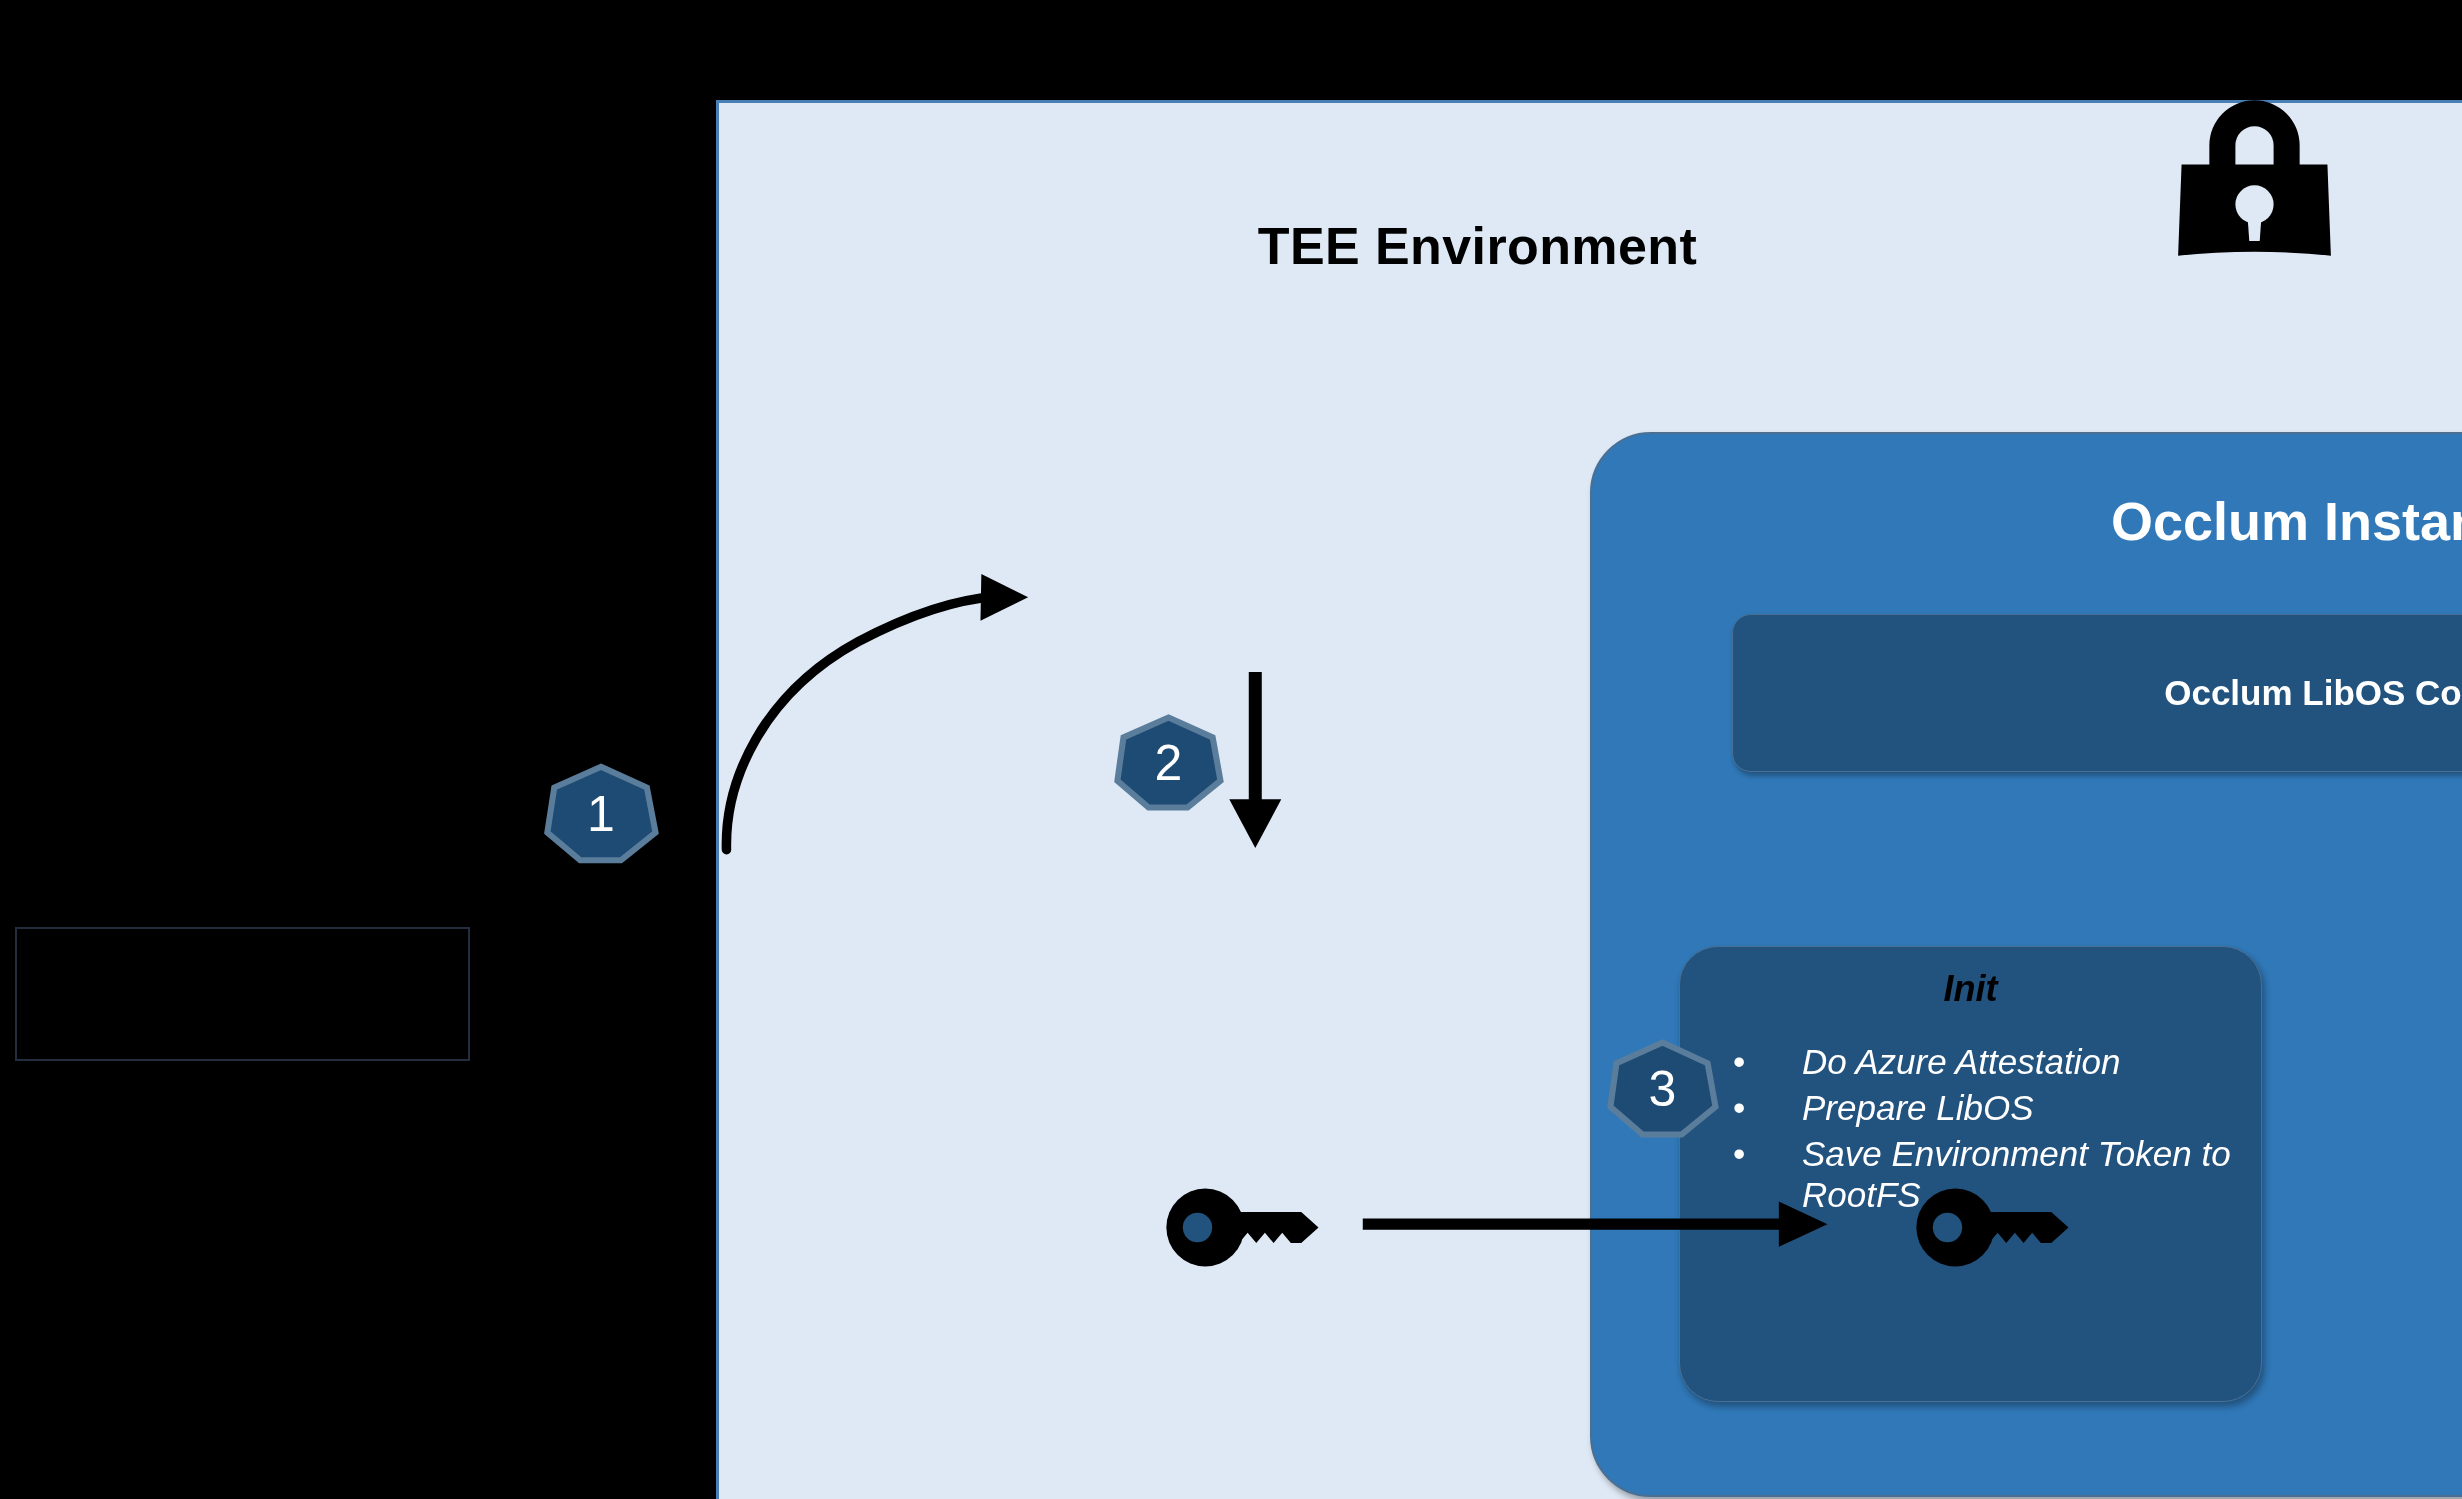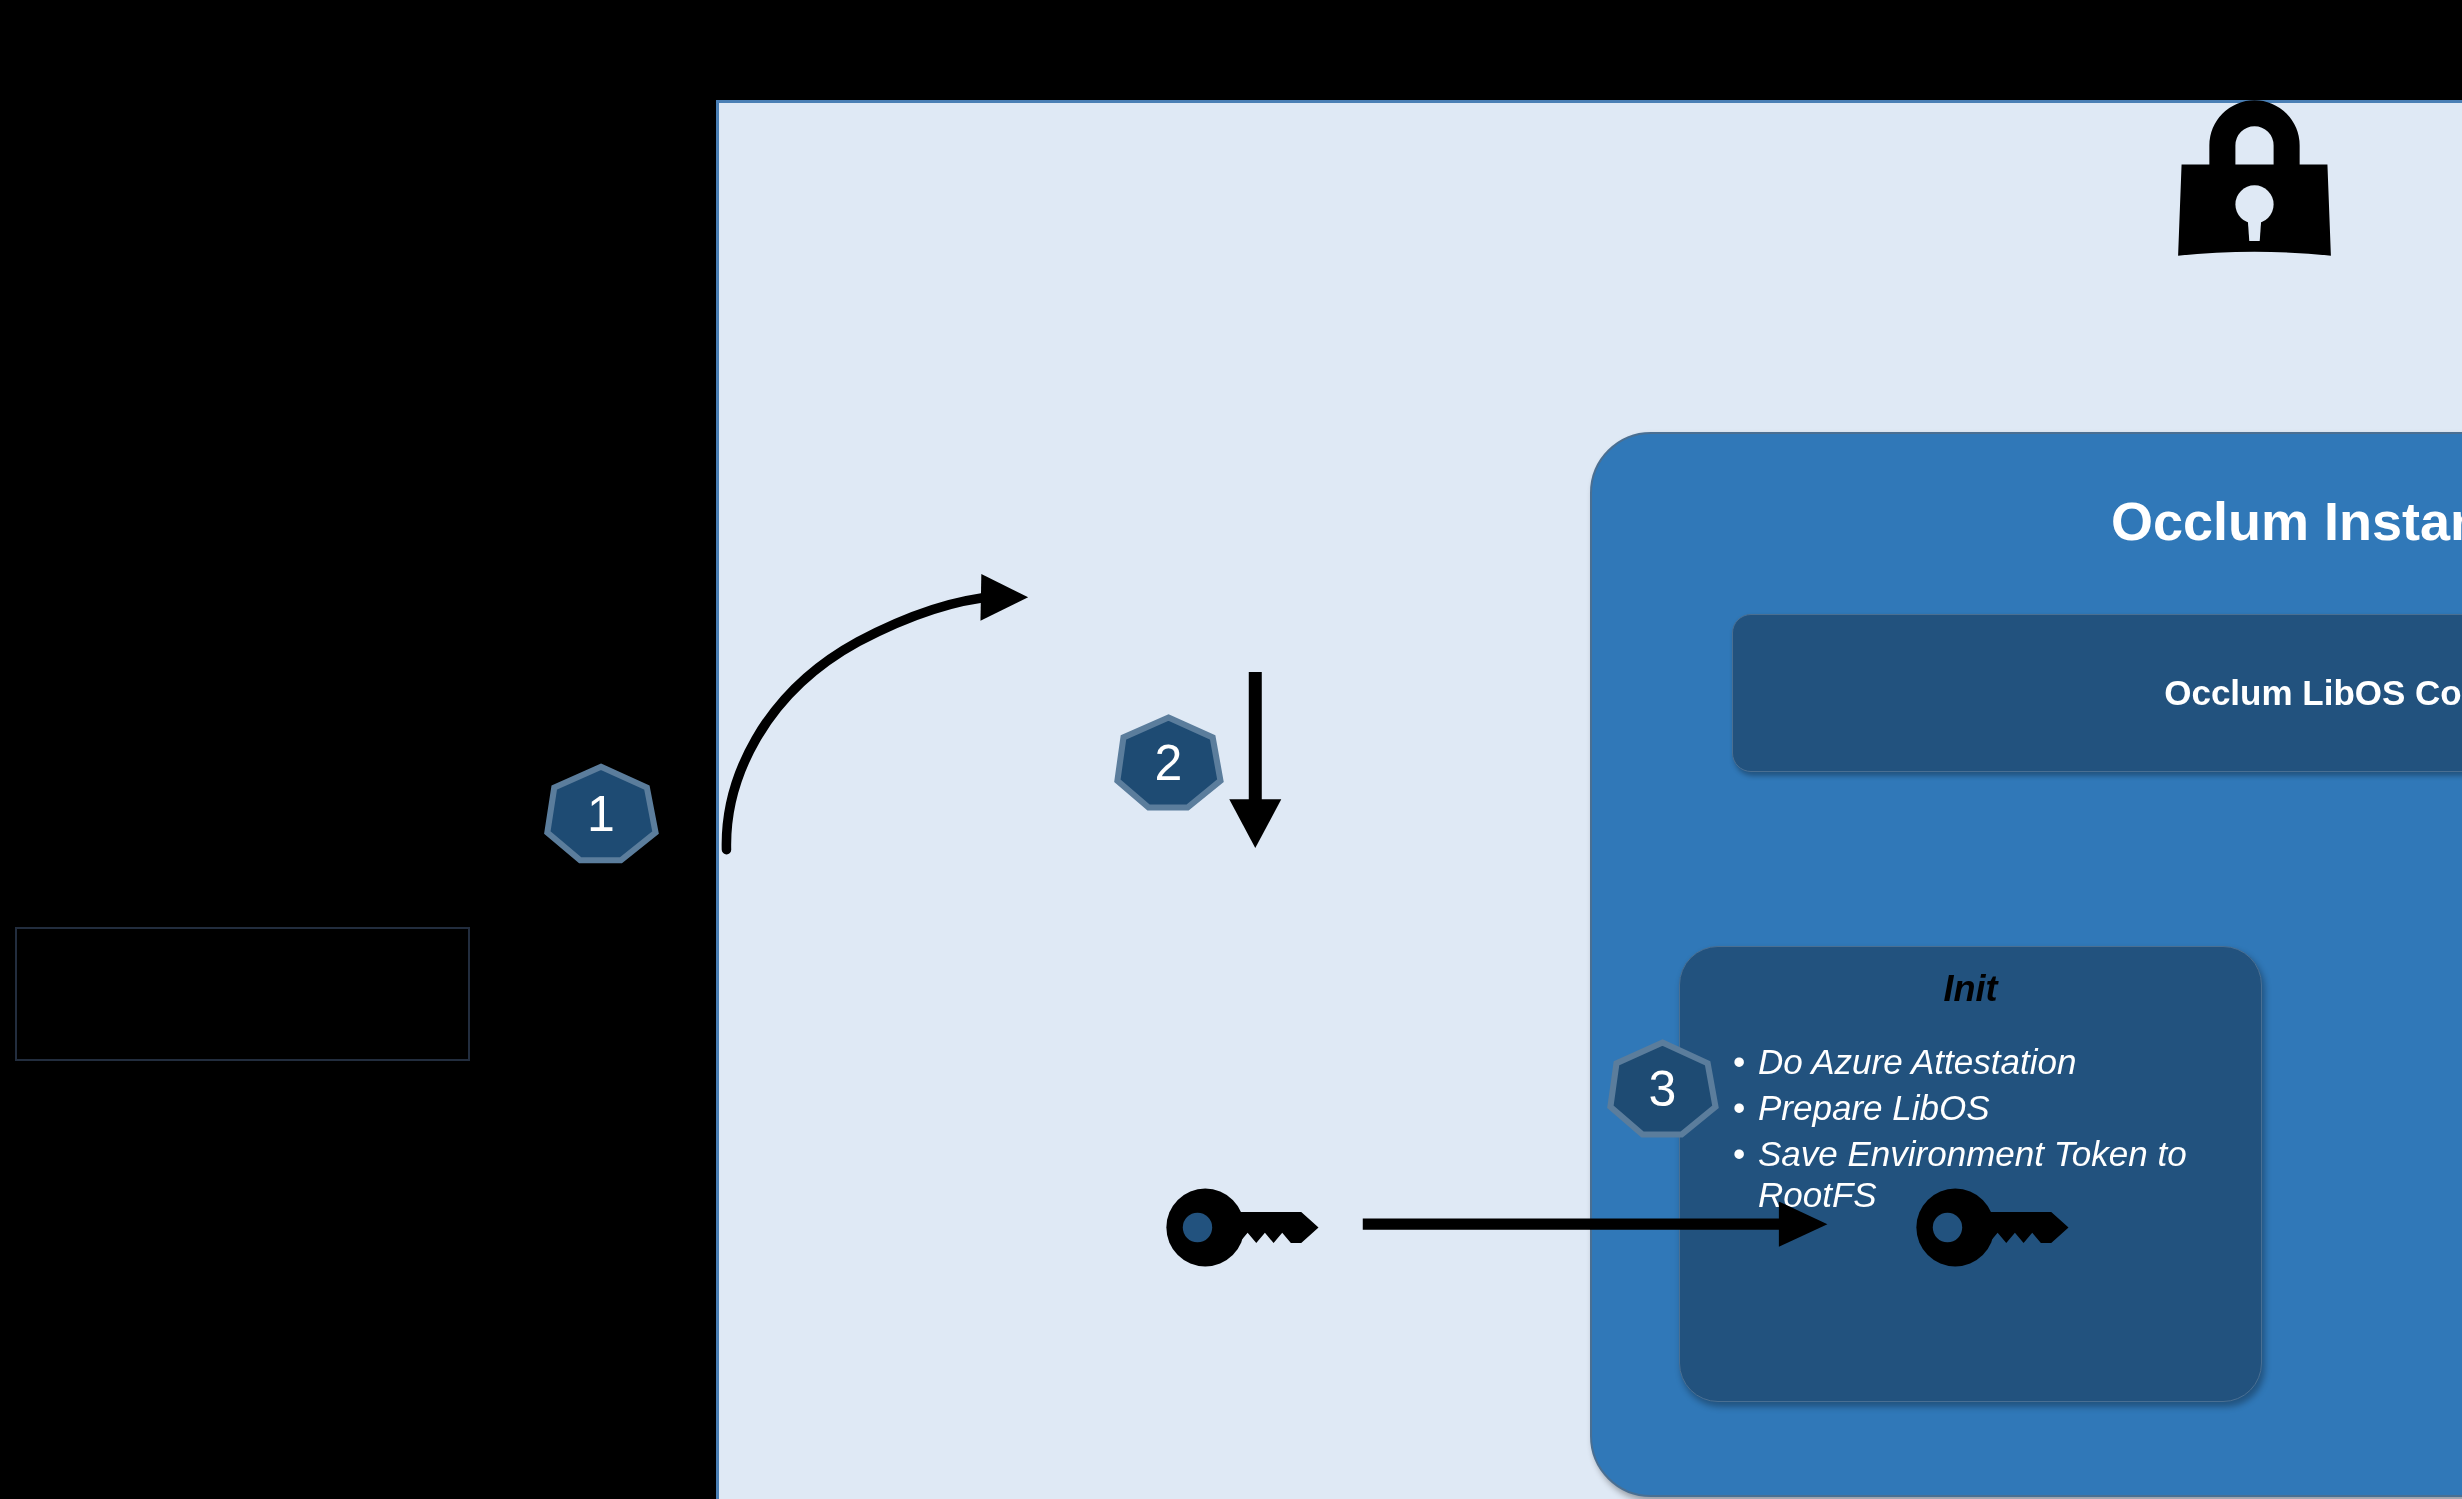--- a/index.html
+++ b/index.html
@@ -83,21 +83,21 @@
     position:absolute; left:0; top:21px; width:100%;
     text-align:center;
     font-size:36px; font-weight:bold; color:#000000;
   }
   .bullets {
     position:absolute; top:95px; left:40px; right:21px;
     font-size:35px; color:#ffffff; line-height:1.17;
   }
   .bullet { display:flex; margin-bottom:5.2px; }
   .bullet .dot { width:38px; flex:0 0 38px; text-align:center; font-size:35px; line-height:1.17; }
-  .bullet .txt { flex:1 1 auto; }
+  .bullet .txt { flex:1 1 auto;margin-left:44px; }
 
   
   .key-icon { position:absolute; width:165px; height:83px; }
   .key-init  { left:1166px; top:1186px; }
   .key-rootfs{ left:1916px; top:1186px; }
 
   
   .arrow-svg { position:absolute; left:0; top:0; pointer-events:none; }
 
   
@@ -116,20 +116,21 @@
   .badge-3 { left:1606px; top:1039px;width:113px; height:99px; }
 </style>
 </head>
 <body>
 
 <div id="stage">
 
   <div class="left-box"></div>
 
   <div class="tee-panel">
+    <div class="tee-title">TEE Environment</div>
 
     <div class="occlum-box">
       <div class="occlum-title">Occlum Instance</div>
 
       <div class="libos-box">
         <span class="libos-title">Occlum LibOS Core</span>
       </div>
 
       <div class="card init">
         <div class="card-title">Init</div>

